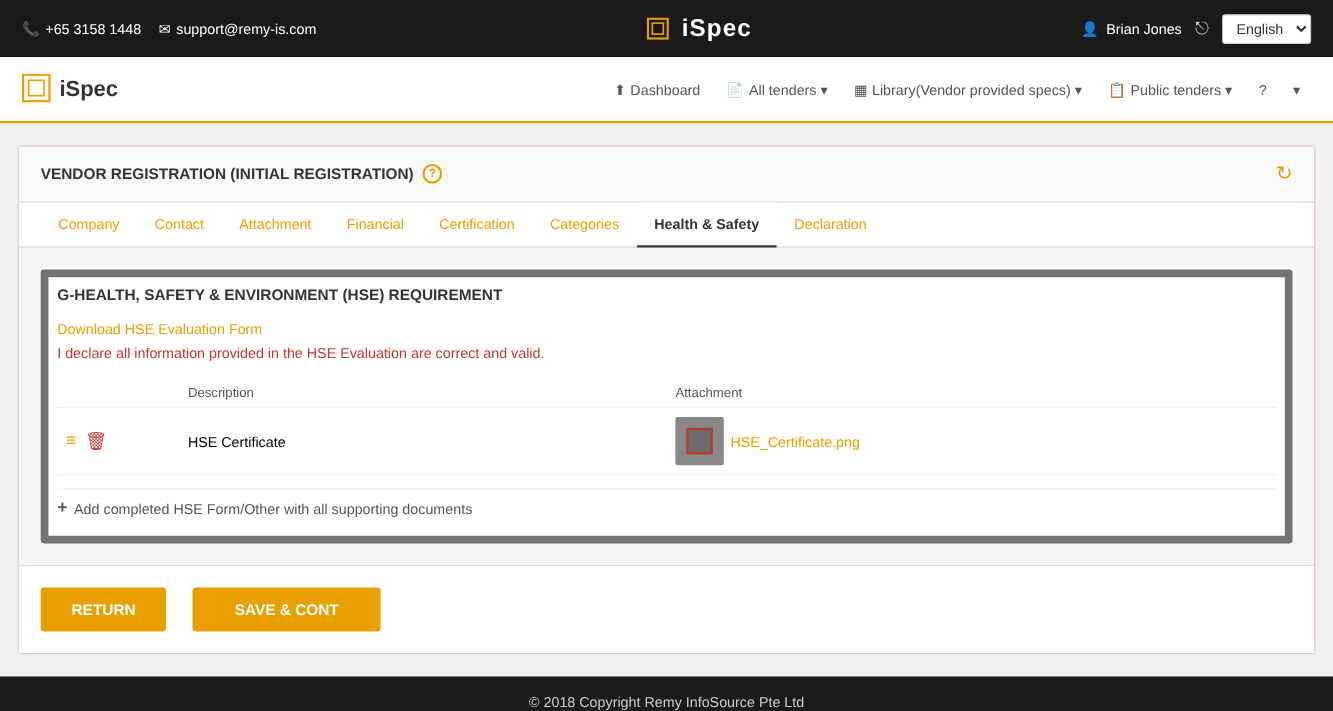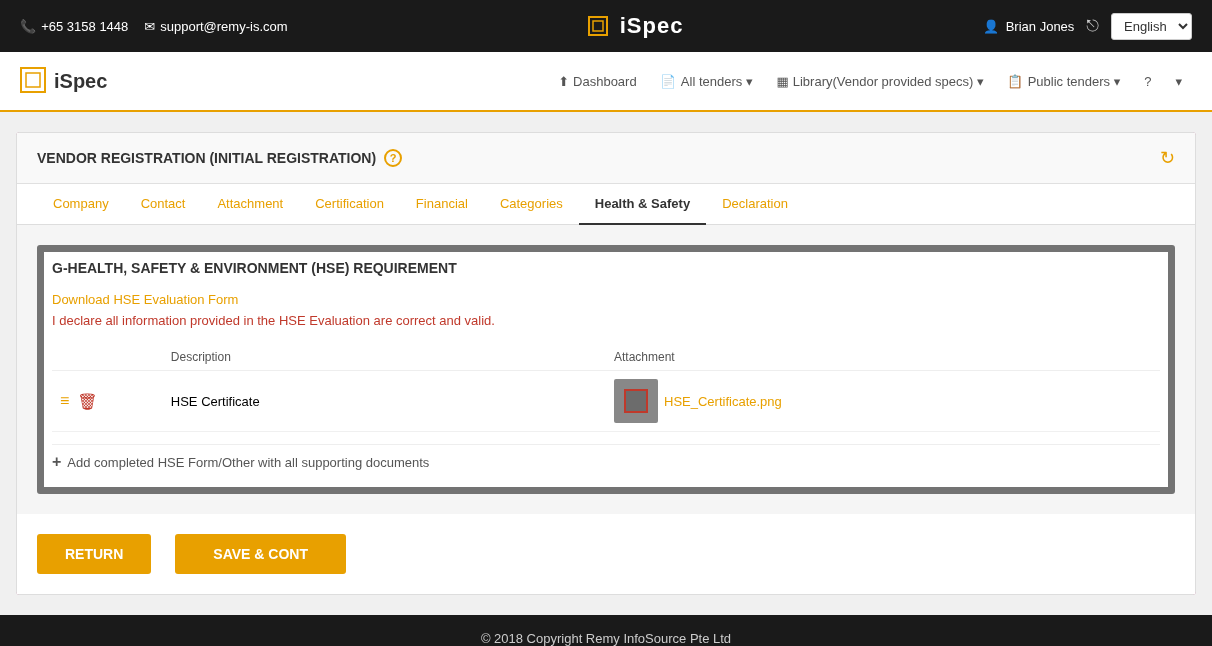--- a/index.html
+++ b/index.html
@@ -403,24 +403,24 @@
     <div class="tab">
       <span>Company</span>
     </div>
     <div class="tab">
       <span>Contact</span>
     </div>
     <div class="tab">
       <span>Attachment</span>
     </div>
     <div class="tab">
+      <span>Financial</span>
+    </div>
+    <div class="tab">
       <span>Certification</span>
-    </div>
-    <div class="tab">
-      <span>Financial</span>
     </div>
     <div class="tab">
       <span>Categories</span>
     </div>
     <div class="tab active">
       <span>Health &amp; Safety</span>
     </div>
     <div class="tab">
       <span>Declaration</span>
     </div>

